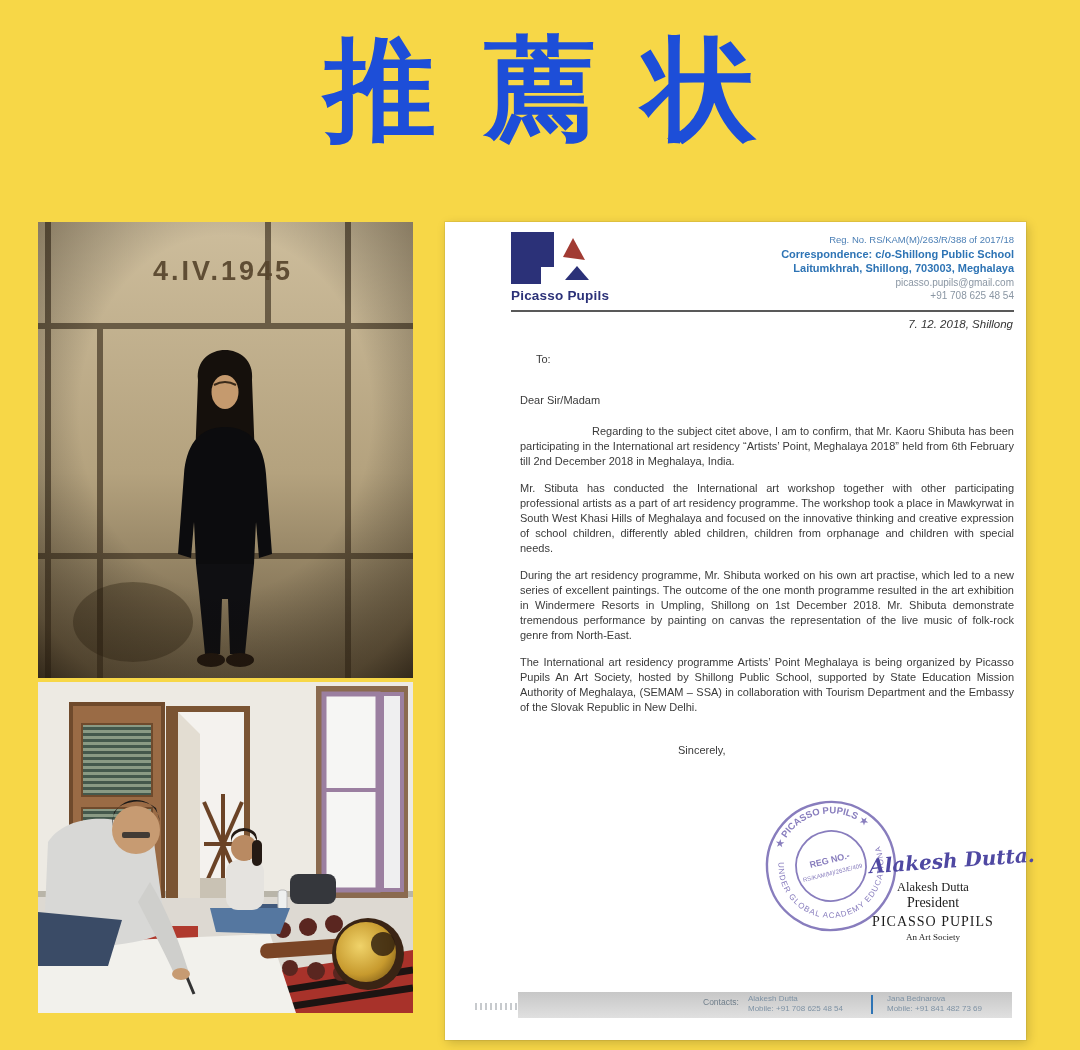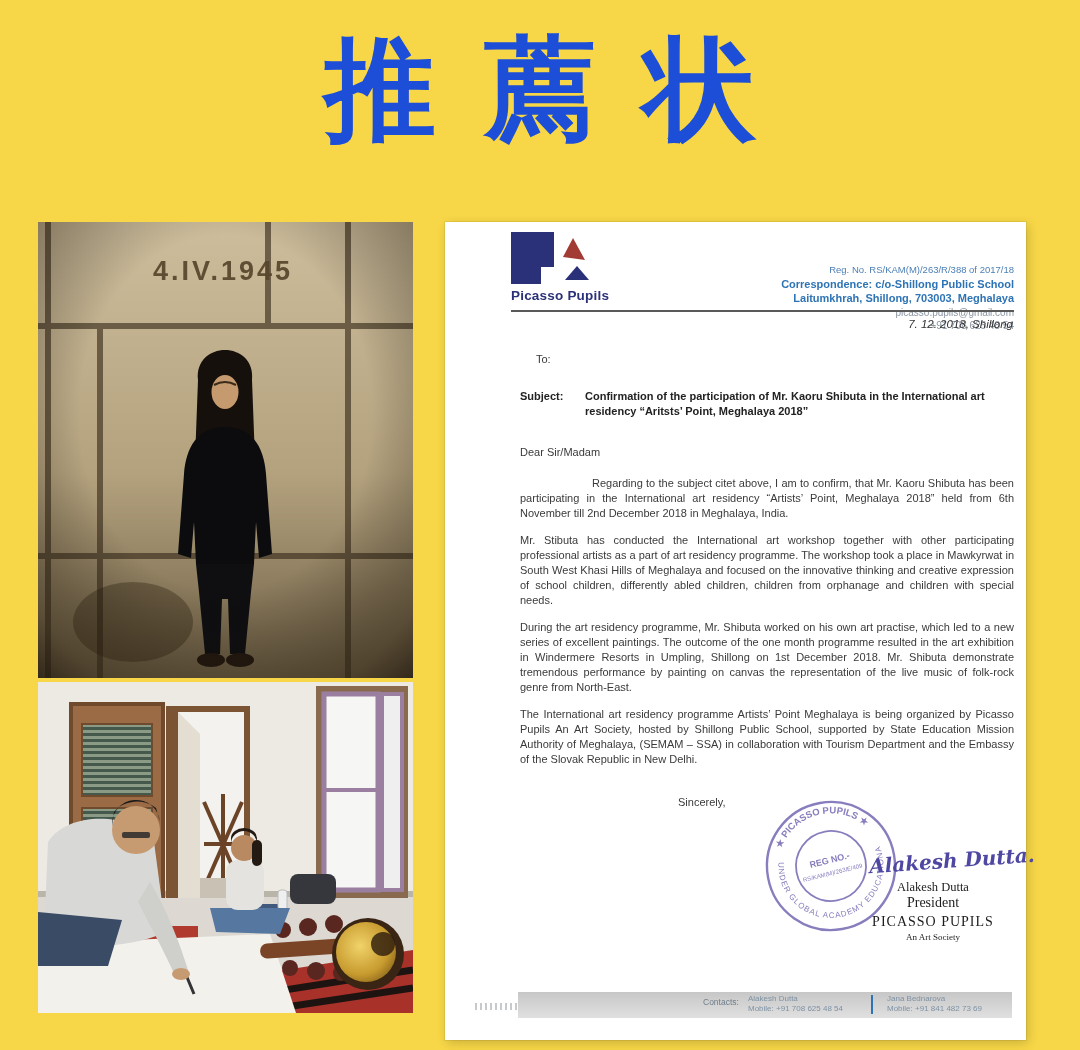--- a/index.html
+++ b/index.html
@@ -26,21 +26,21 @@
     position:absolute;left:445px;top:222px;width:581px;height:818px;
     background:#ffffff;
     box-shadow:0 0 0 1px rgba(0,0,0,0.06),2px 3px 10px rgba(0,0,0,0.18);
   }
   .logo{position:absolute;left:66px;top:10px;width:120px;height:78px;}
   .logo-label{
     position:absolute;left:0px;top:56px;width:120px;
     font-size:13.5px;font-weight:bold;color:#2B3178;letter-spacing:.2px;
   }
   .lh-right{
-    position:absolute;top:12px;right:12px;text-align:right;line-height:1.32;margin-top:30px;
+    position:absolute;top:12px;right:12px;text-align:right;line-height:1.32;
   }
   .lh-reg{font-size:9.5px;color:#4b7fb5;}
   .lh-bold{font-size:11px;font-weight:bold;color:#2E74B5;}
   .lh-gray{font-size:10px;color:#8a96a3;}
   .divider{
     position:absolute;left:66px;right:12px;top:88px;
     border-top:2px solid #595959;
   }
   .date-line{
     position:absolute;right:13px;top:96px;
@@ -237,26 +237,22 @@
     <div class="lh-bold">Laitumkhrah, Shillong, 703003, Meghalaya</div>
     <div class="lh-gray">picasso.pupils@gmail.com</div>
     <div class="lh-gray">+91 708 625 48 54</div>
   </div>
 
   <div class="divider"></div>
   <div class="date-line">7. 12. 2018, Shillong</div>
 
   <div class="body-flow">
     <p class="to-label">To:</p>
-    <div class="subject-row">
-      <span class="subject-label">Subject:</span>
-      <span class="subject-text">Confirmation of the participation of Mr. Kaoru Shibuta in the International art residency “Aritsts’ Point, Meghalaya 2018”</span>
-    </div>
     <p class="salutation">Dear Sir/Madam</p>
-    <p class="para first">Regarding to the subject citet above, I am to confirm, that Mr. Kaoru Shibuta has been participating in the International art residency “Artists’ Point, Meghalaya 2018” held from 6th November till 2nd December 2018 in Meghalaya, India.</p>
+    <p class="para first">Regarding to the subject citet above, I am to confirm, that Mr. Kaoru Shibuta has been participating in the International art residency “Artists’ Point, Meghalaya 2018” held from 6th February till 2nd December 2018 in Meghalaya, India.</p>
     <p class="para">Mr. Stibuta has conducted the International art workshop together with other participating professional artists as a part of art residency programme. The workshop took a place in Mawkyrwat in South West Khasi Hills of Meghalaya and focused on the innovative thinking and creative expression of school children, differently abled children, children from orphanage and children with special needs.</p>
     <p class="para">During the art residency programme, Mr. Shibuta worked on his own art practise, which led to a new series of excellent paintings. The outcome of the one month programme resulted in the art exhibition in Windermere Resorts in Umpling, Shillong on 1st December 2018. Mr. Shibuta demonstrate tremendous performance by painting on canvas the representation of the live music of folk-rock genre from North-East.</p>
     <p class="para">The International art residency programme Artists’ Point Meghalaya is being organized by Picasso Pupils An Art Society, hosted by Shillong Public School, supported by State Education Mission Authority of Meghalaya, (SEMAM – SSA) in collaboration with Tourism Department and the Embassy of the Slovak Republic in New Delhi.</p>
     <p class="closing">Sincerely,</p>
   </div>
 
   <svg class="stamp" viewBox="-72 -72 144 144">
     <g transform="rotate(-10)" fill="none" stroke="#7E72B8">
       <circle r="64" stroke-width="2.4"></circle>
       <circle r="35" stroke-width="1.8"></circle>

